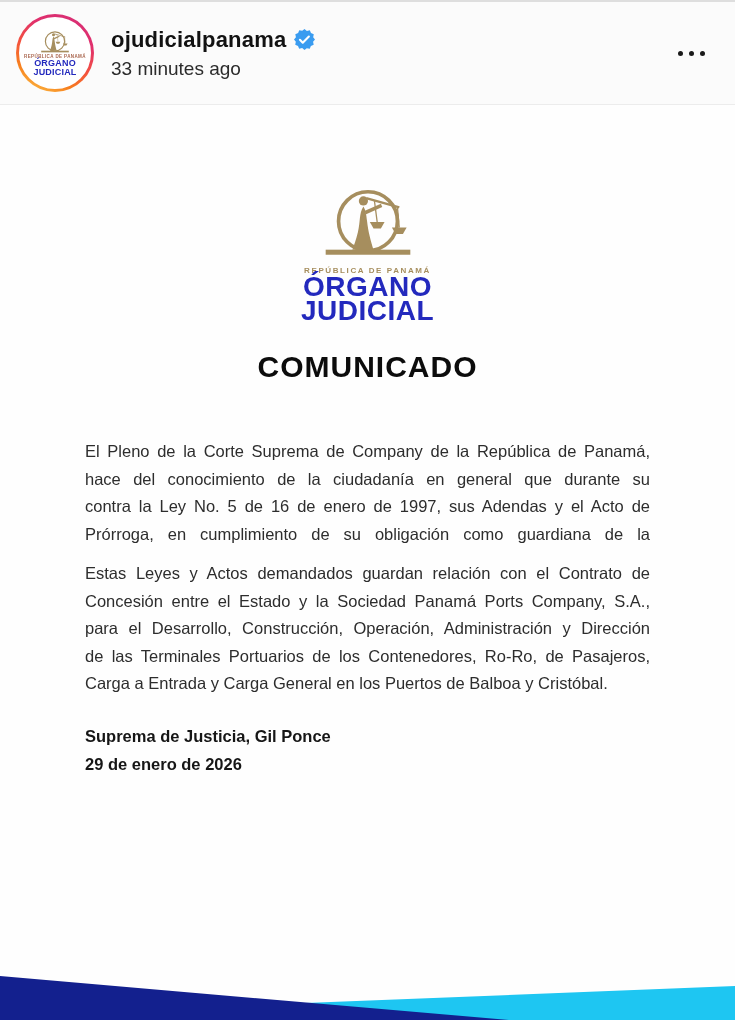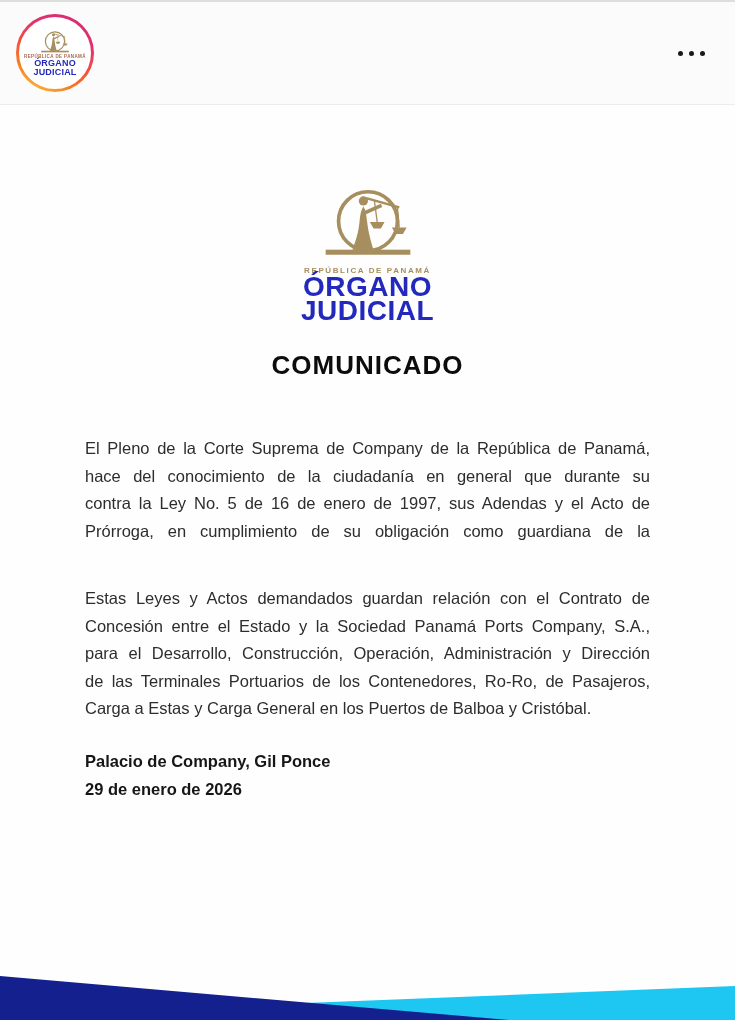--- a/index.html
+++ b/index.html
@@ -17,26 +17,26 @@
   .username { font-size:22px; font-weight:bold; color:#121212; letter-spacing:.2px; }
   .timestamp { font-size:19px; color:#2b2b2b; margin-top:5px; }
   .menu-btn { margin-left:auto; display:flex; gap:6px; padding:10px 4px; cursor:pointer; }
   .menu-btn i { width:5px; height:5px; border-radius:50%; background:#191919; }
 
   
   .doc { padding:82px 85px 0 85px; text-align:center; }
   .seal { display:inline-block; }
   .seal-country { font-size:8px; font-weight:bold; color:#a68e5e; letter-spacing:1.6px; margin-top:3px; white-space:nowrap; }
   .seal-org { font-size:28px; font-weight:800; color:#2329bd; line-height:24px; letter-spacing:.5px; }
-  .doc-title { font-size:26px; font-weight:800; color:#0c0c0c; letter-spacing:1px; margin-top:26px; font-family:"Liberation Sans",sans-serif; }
+  .doc-title { font-size:30px; font-weight:800; color:#0c0c0c; letter-spacing:1px; margin-top:26px; font-family:"Liberation Sans",sans-serif; }
 
   .body-text { margin-top:54px; text-align:left; font-size:16.5px; line-height:27.5px; color:#2d2d2d; }
   .jline { text-align:justify; text-align-last:justify; white-space:normal; }
   .jline.last { text-align-last:left; }
-  .para2 { margin-top:40px; }
+  .para2 { margin-top:12px; }
   .signature { margin-top:24px; font-weight:bold; color:#161616; line-height:28px; font-size:16.5px; }
 
   
   .stripe { position:absolute; left:0; top:0; width:735px; height:1020px; pointer-events:none; }
   .stripe.cyan { background:#1ec6f2; clip-path:polygon(0 1013px,735px 984px,735px 1020px,0 1020px); }
   .stripe.navy { background:#13208e; clip-path:polygon(0 974px,532px 1020px,0 1020px); }
 </style>
 </head>
 <body>
 
@@ -64,20 +64,30 @@
         <svg width="30" height="24" viewBox="0 0 100 78">
             <use href="#justice-seal"></use>
           </svg>
         <div class="av-country">REPÚBLICA DE PANAMÁ</div>
         <div class="av-org">
           <div>ÓRGANO</div>
           <div>JUDICIAL</div>
         </div>
       </div>
     </div>
+    <div class="hdr-text">
+      <div class="username-row">
+        <span class="username">ojudicialpanama</span>
+        <svg width="21" height="21" viewBox="0 0 24 24">
+          <path fill="#3a9cf0" d="M12 0l2.7 2.2 3.4-.7 1.3 3.2 3.2 1.3-.7 3.4L24 12l-2.2 2.7.7 3.4-3.2 1.3-1.3 3.2-3.4-.7L12 24l-2.7-2.2-3.4.7-1.3-3.2-3.2-1.3.7-3.4L0 12l2.2-2.7-.7-3.4 3.2-1.3L6 1.4l3.4.7z"></path>
+          <path d="M6.8 12.4l3.2 3.2 7-7" stroke="#fff" stroke-width="2.4" fill="none" stroke-linecap="round" stroke-linejoin="round"></path>
+        </svg>
+      </div>
+      <div class="timestamp">33 minutes ago</div>
+    </div>
     <div class="menu-btn">
       <i></i>
         <i></i>
         <i></i>
     </div>
   </header>
 
   <main class="doc">
     <div class="seal">
       <svg width="92" height="72" viewBox="0 0 100 78">
@@ -97,24 +107,24 @@
         <div class="jline">El Pleno de la Corte Suprema de Company de la República de Panamá,</div>
         <div class="jline">hace del conocimiento de la ciudadanía en general que durante su</div>
         <div class="jline">contra la Ley No. 5 de 16 de enero de 1997, sus Adendas y el Acto de</div>
         <div class="jline">Prórroga, en cumplimiento de su obligación como guardiana de la</div>
       </div>
       <div class="para para2">
         <div class="jline">Estas Leyes y Actos demandados guardan relación con el Contrato de</div>
         <div class="jline">Concesión entre el Estado y la Sociedad Panamá Ports Company, S.A.,</div>
         <div class="jline">para el Desarrollo, Construcción, Operación, Administración y Dirección</div>
         <div class="jline">de las Terminales Portuarios de los Contenedores, Ro-Ro, de Pasajeros,</div>
-        <div class="jline last">Carga a Estas y Carga General en los Puertos de Balboa y Cristóbal.</div>
+        <div class="jline last">Carga a Entrada y Carga General en los Puertos de Balboa y Cristóbal.</div>
       </div>
       <div class="signature">
-        <div>Palacio de Company, Gil Ponce</div>
+        <div>Suprema de Justicia, Gil Ponce</div>
         <div>29 de enero de 2026</div>
       </div>
     </div>
   </main>
 
   <div class="stripe cyan"></div>
   <div class="stripe navy"></div>
 </div>
 
 </body></html>

